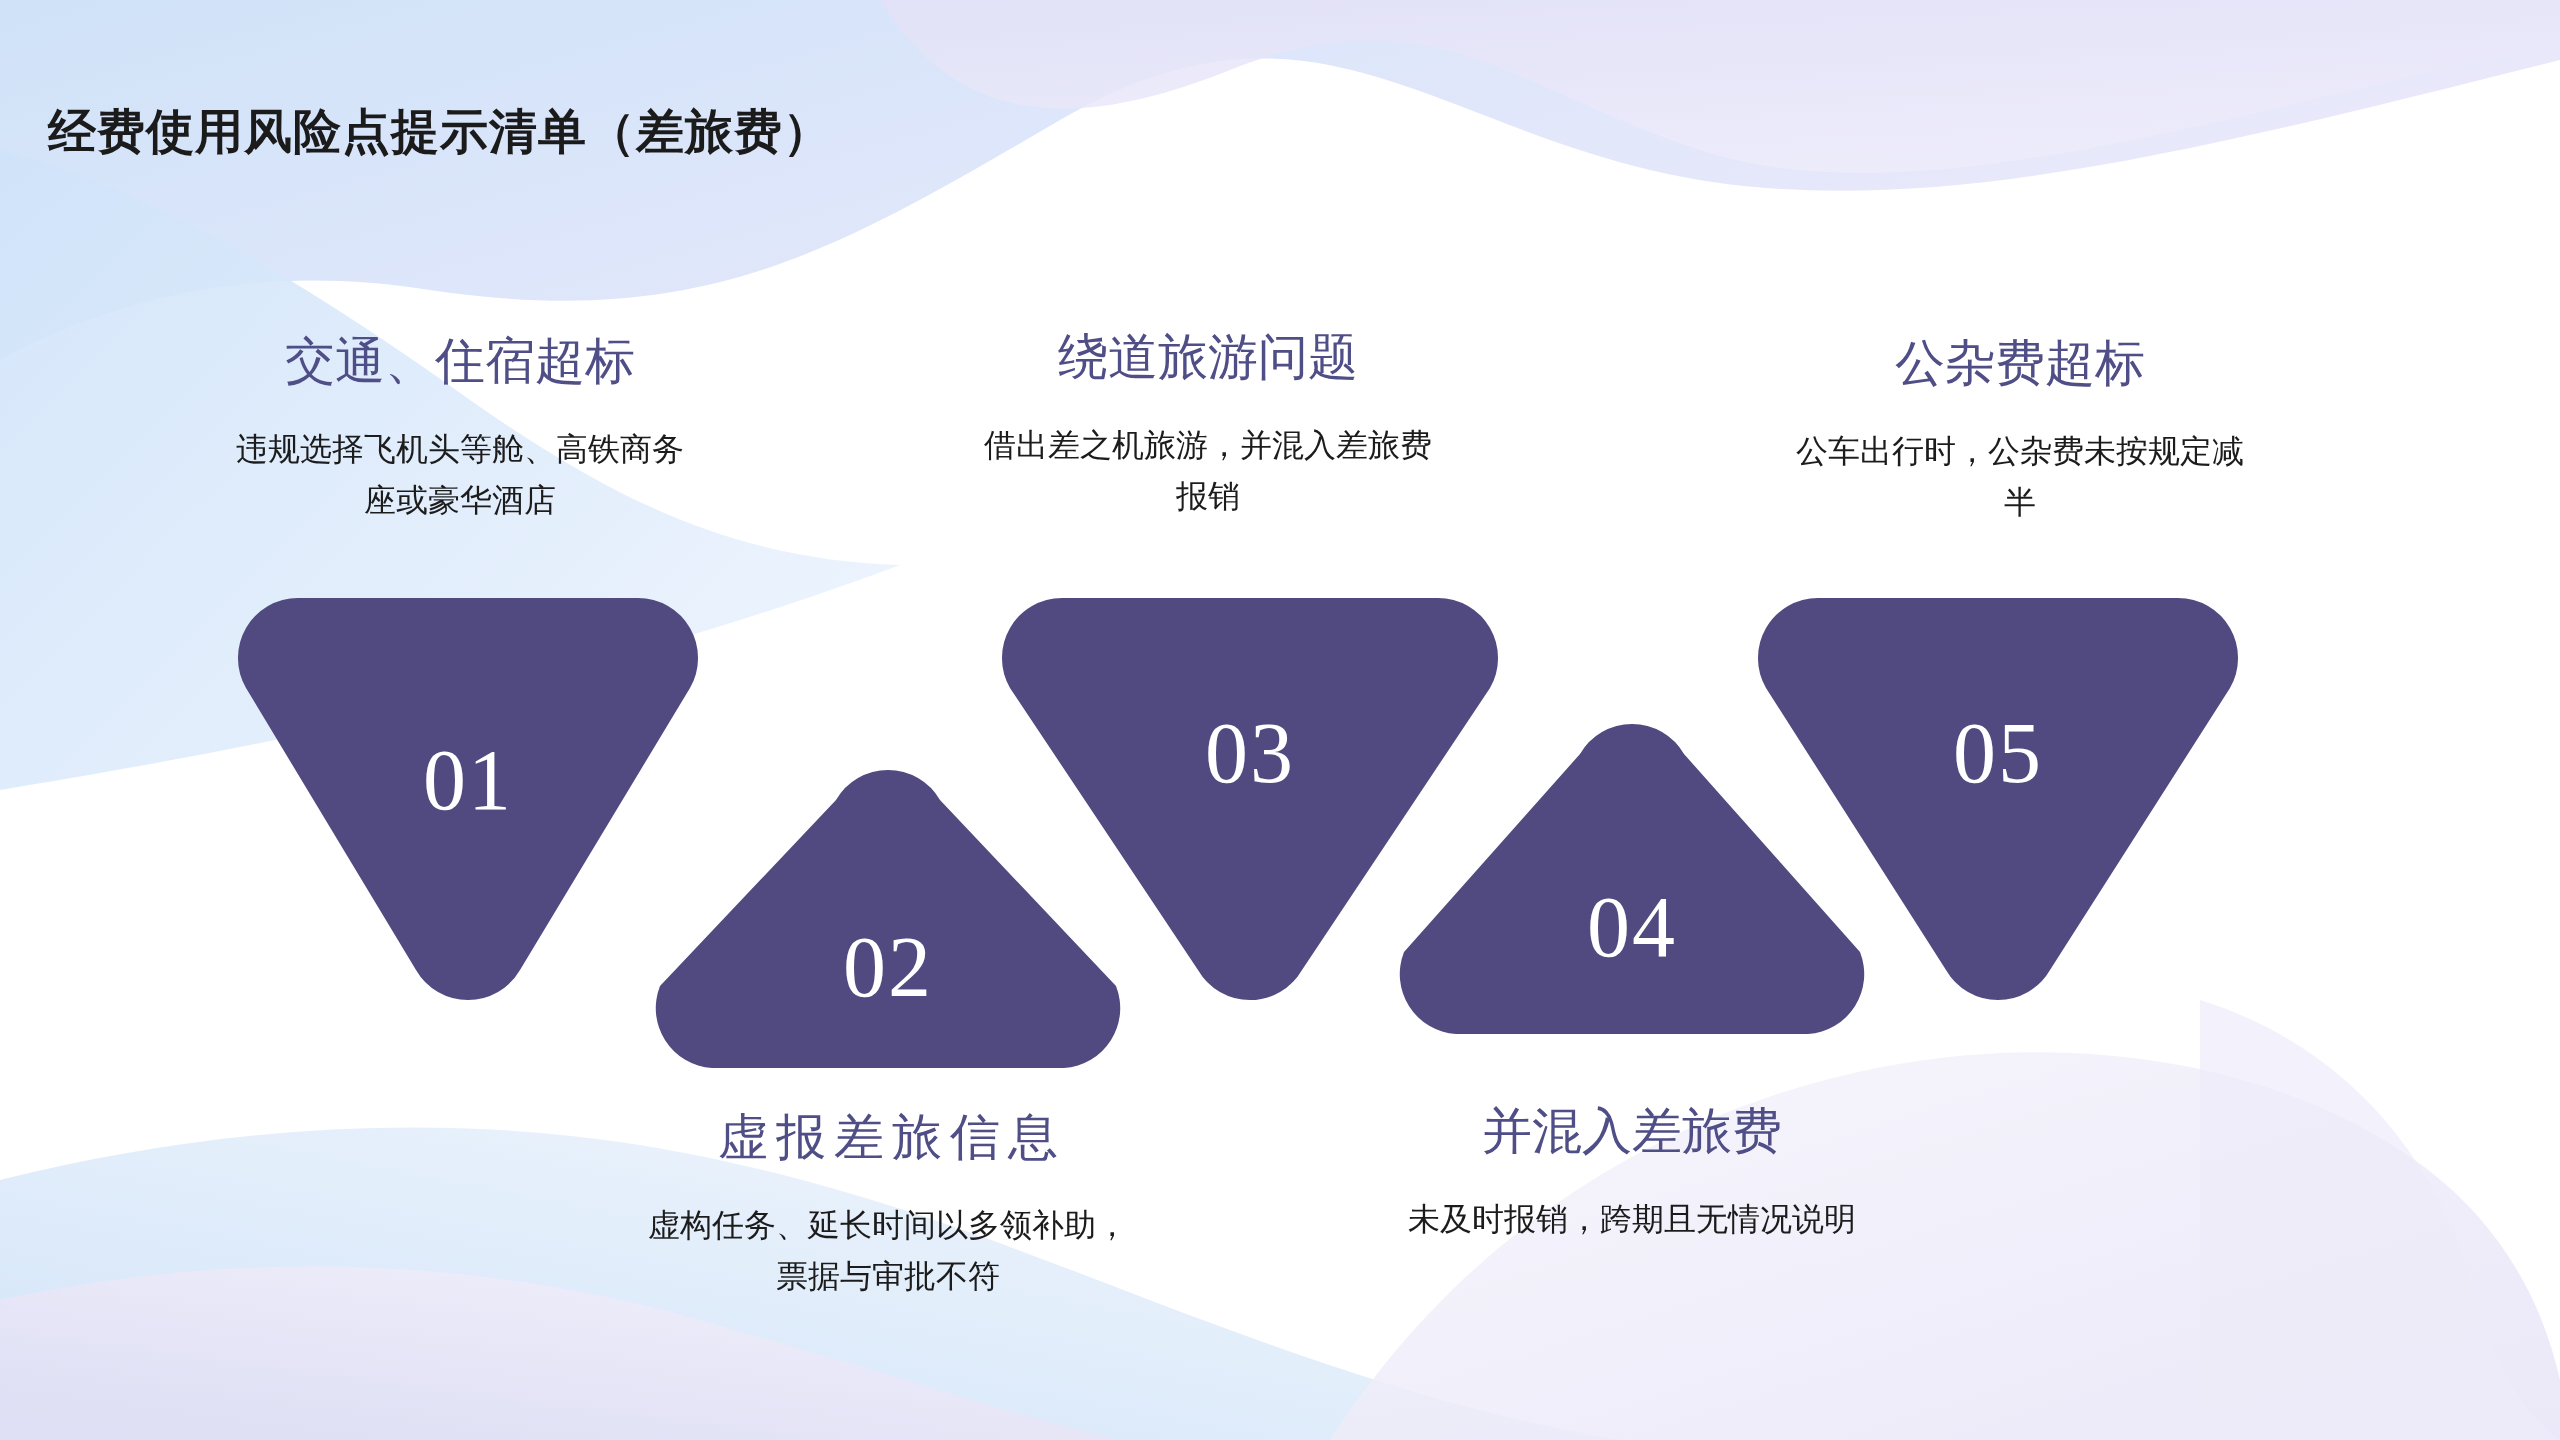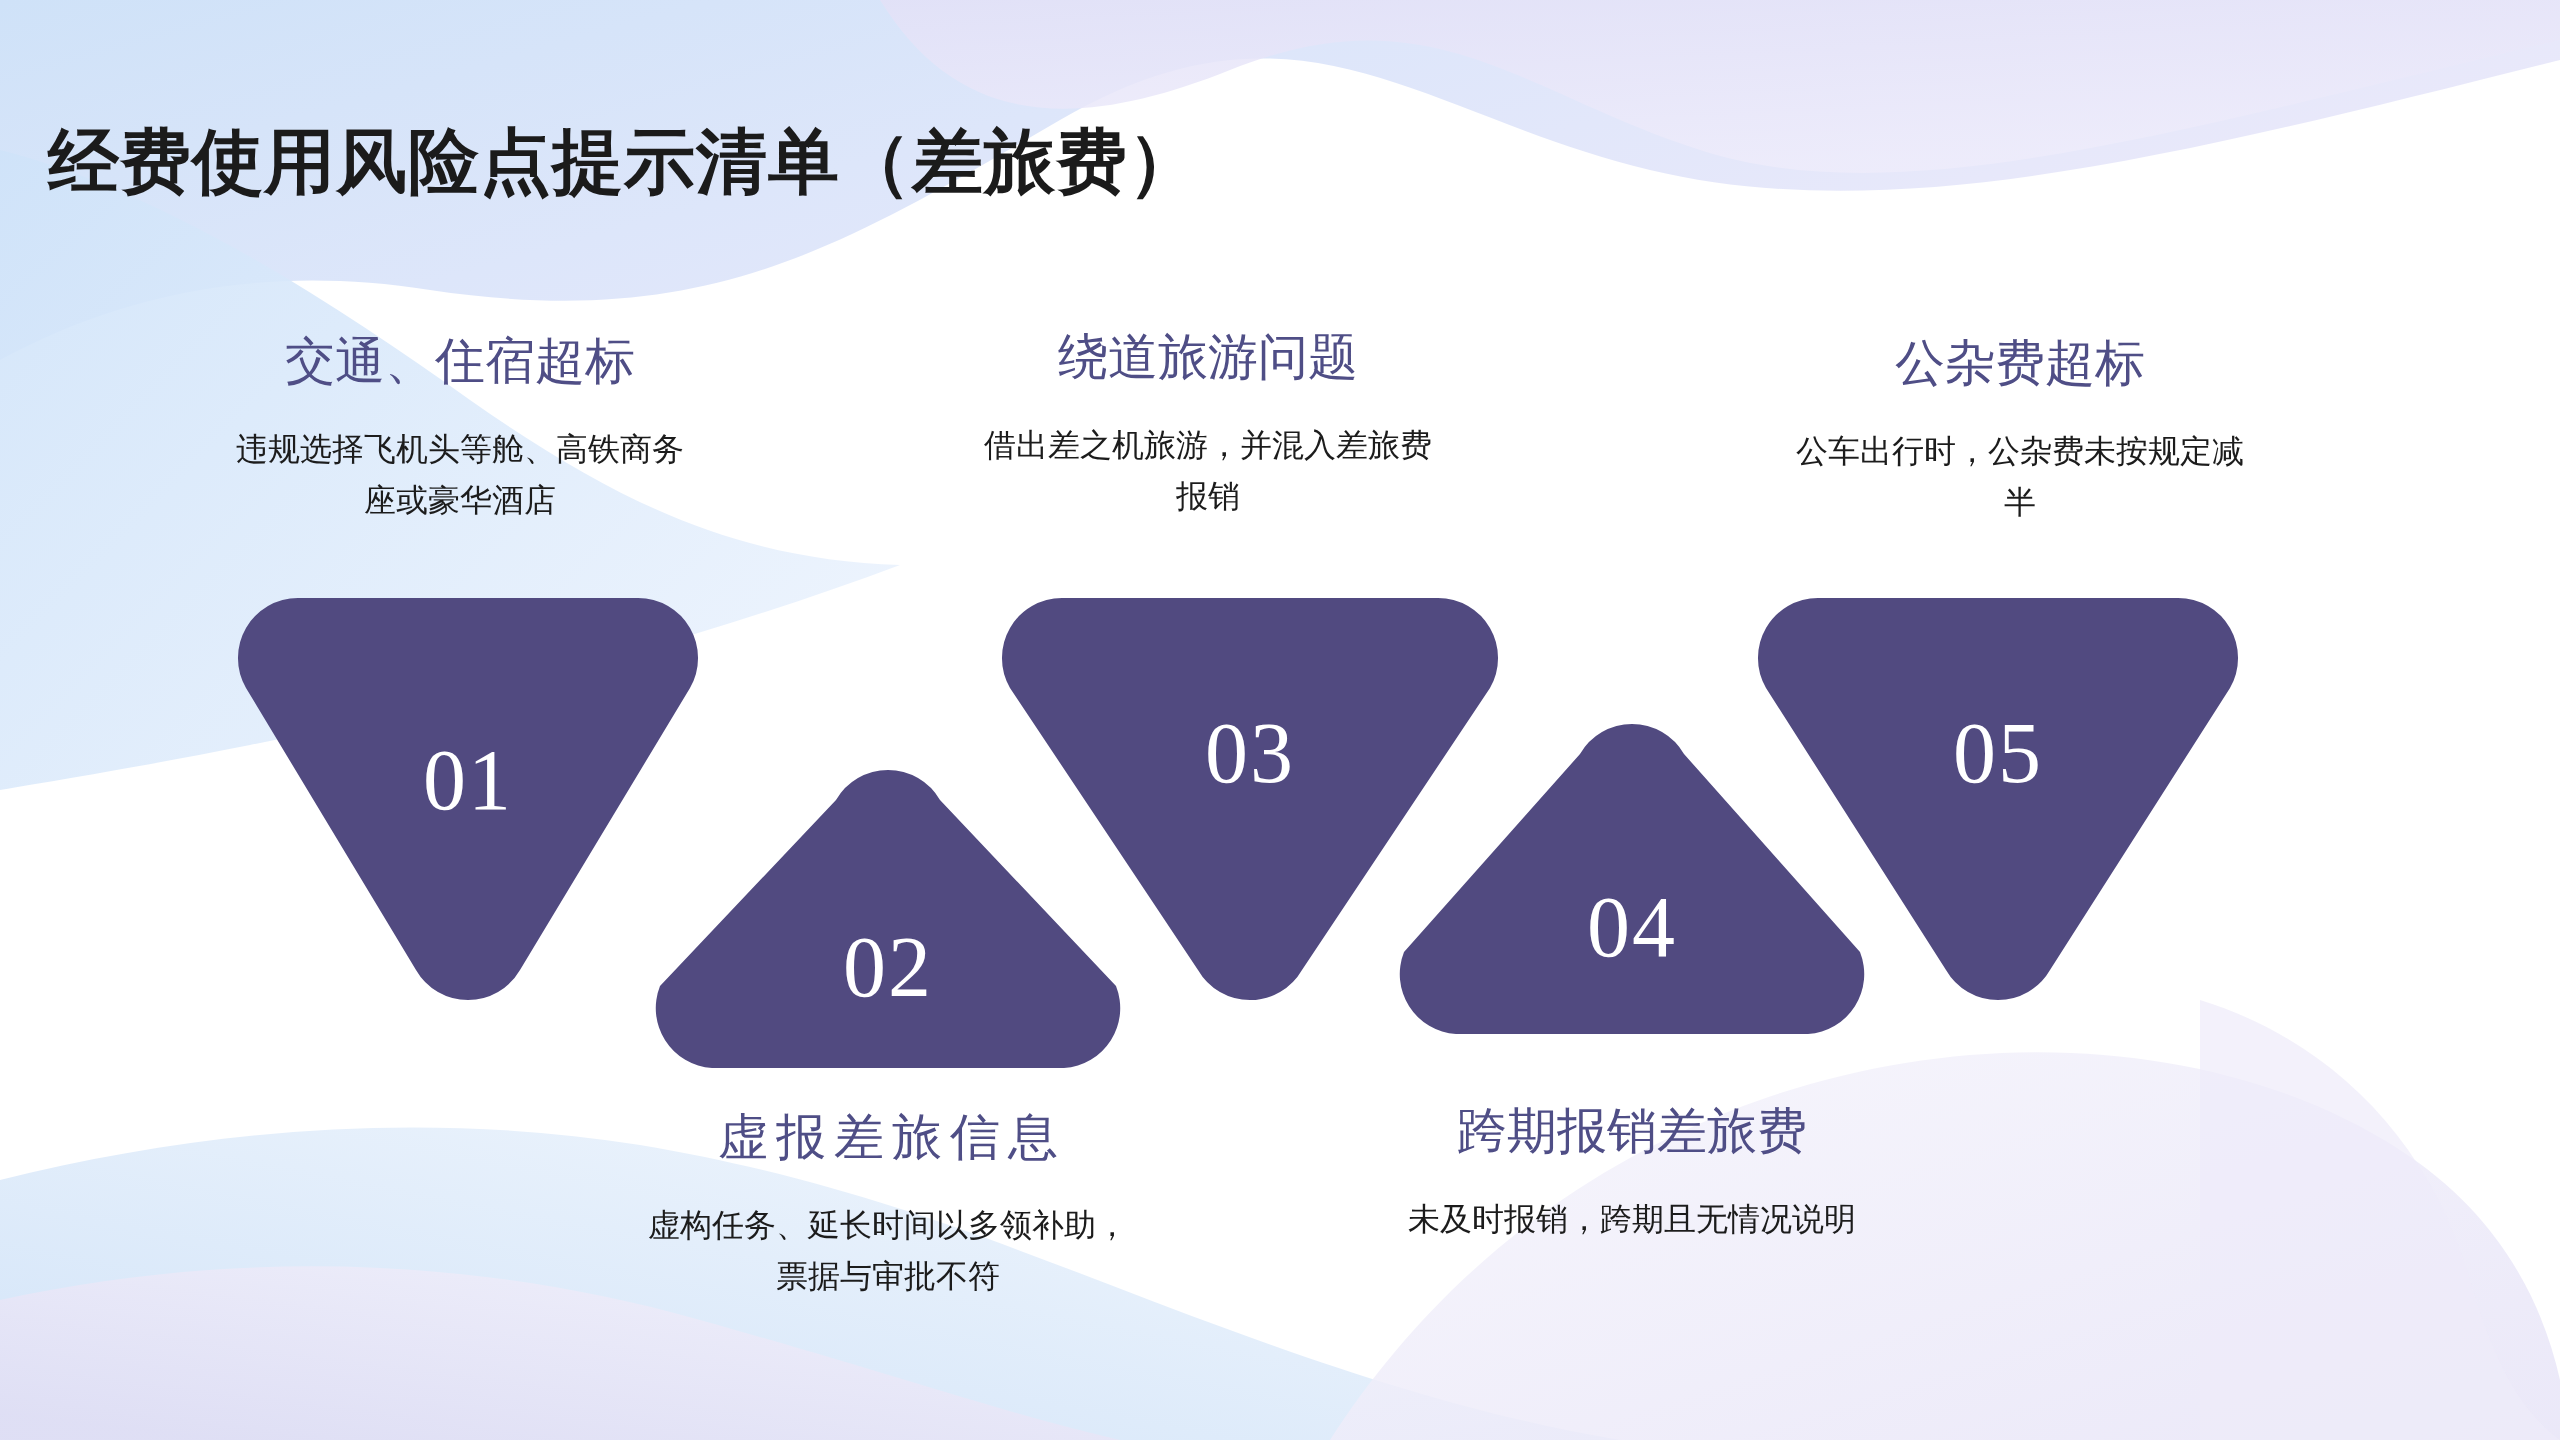--- a/index.html
+++ b/index.html
@@ -28,21 +28,21 @@
     z-index: 0;
     pointer-events: none;
   }
 
   
   #slide-title {
     position: absolute;
     left: 48px;
     top: 70px;
     z-index: 5;
-    font-size: 71px;
+    font-size: 48px;
     font-weight: 700;
     letter-spacing: 1px;
     color: #1b1b1b;
     white-space: nowrap;
     line-height: 1.25;
   }
 
   
   .item {
     position: absolute;
@@ -204,21 +204,21 @@
     <div class="tri-num" style="top:112px;">03</div>
   </div>
 
   <div class="tri-wrap" style="left:1392px; top:726px; width:480px; height:312px;">
     <svg width="480" height="312" viewBox="0 0 480 312" aria-hidden="true">
       <path d="M188,28 A60,60 0 0 1 292,28 L468,226 A60,60 0 0 1 416,308 L64,308 A60,60 0 0 1 12,226 Z" fill="#514a80"></path>
     </svg>
     <div class="tri-num" style="top:158px;">04</div>
   </div>
   <div class="item" style="left:1292px; top:1100px; width:680px;">
-    <div class="item-heading">跨期报销差旅费</div>
+    <div class="item-heading">并混入差旅费</div>
     <div class="item-desc">
       <div>未及时报销，跨期且无情况说明</div>
     </div>
   </div>
 
   <div class="item" style="left:1680px; top:332px; width:680px;">
     <div class="item-heading">公杂费超标</div>
     <div class="item-desc">
       <div>公车出行时，公杂费未按规定减</div>
       <div>半</div>

